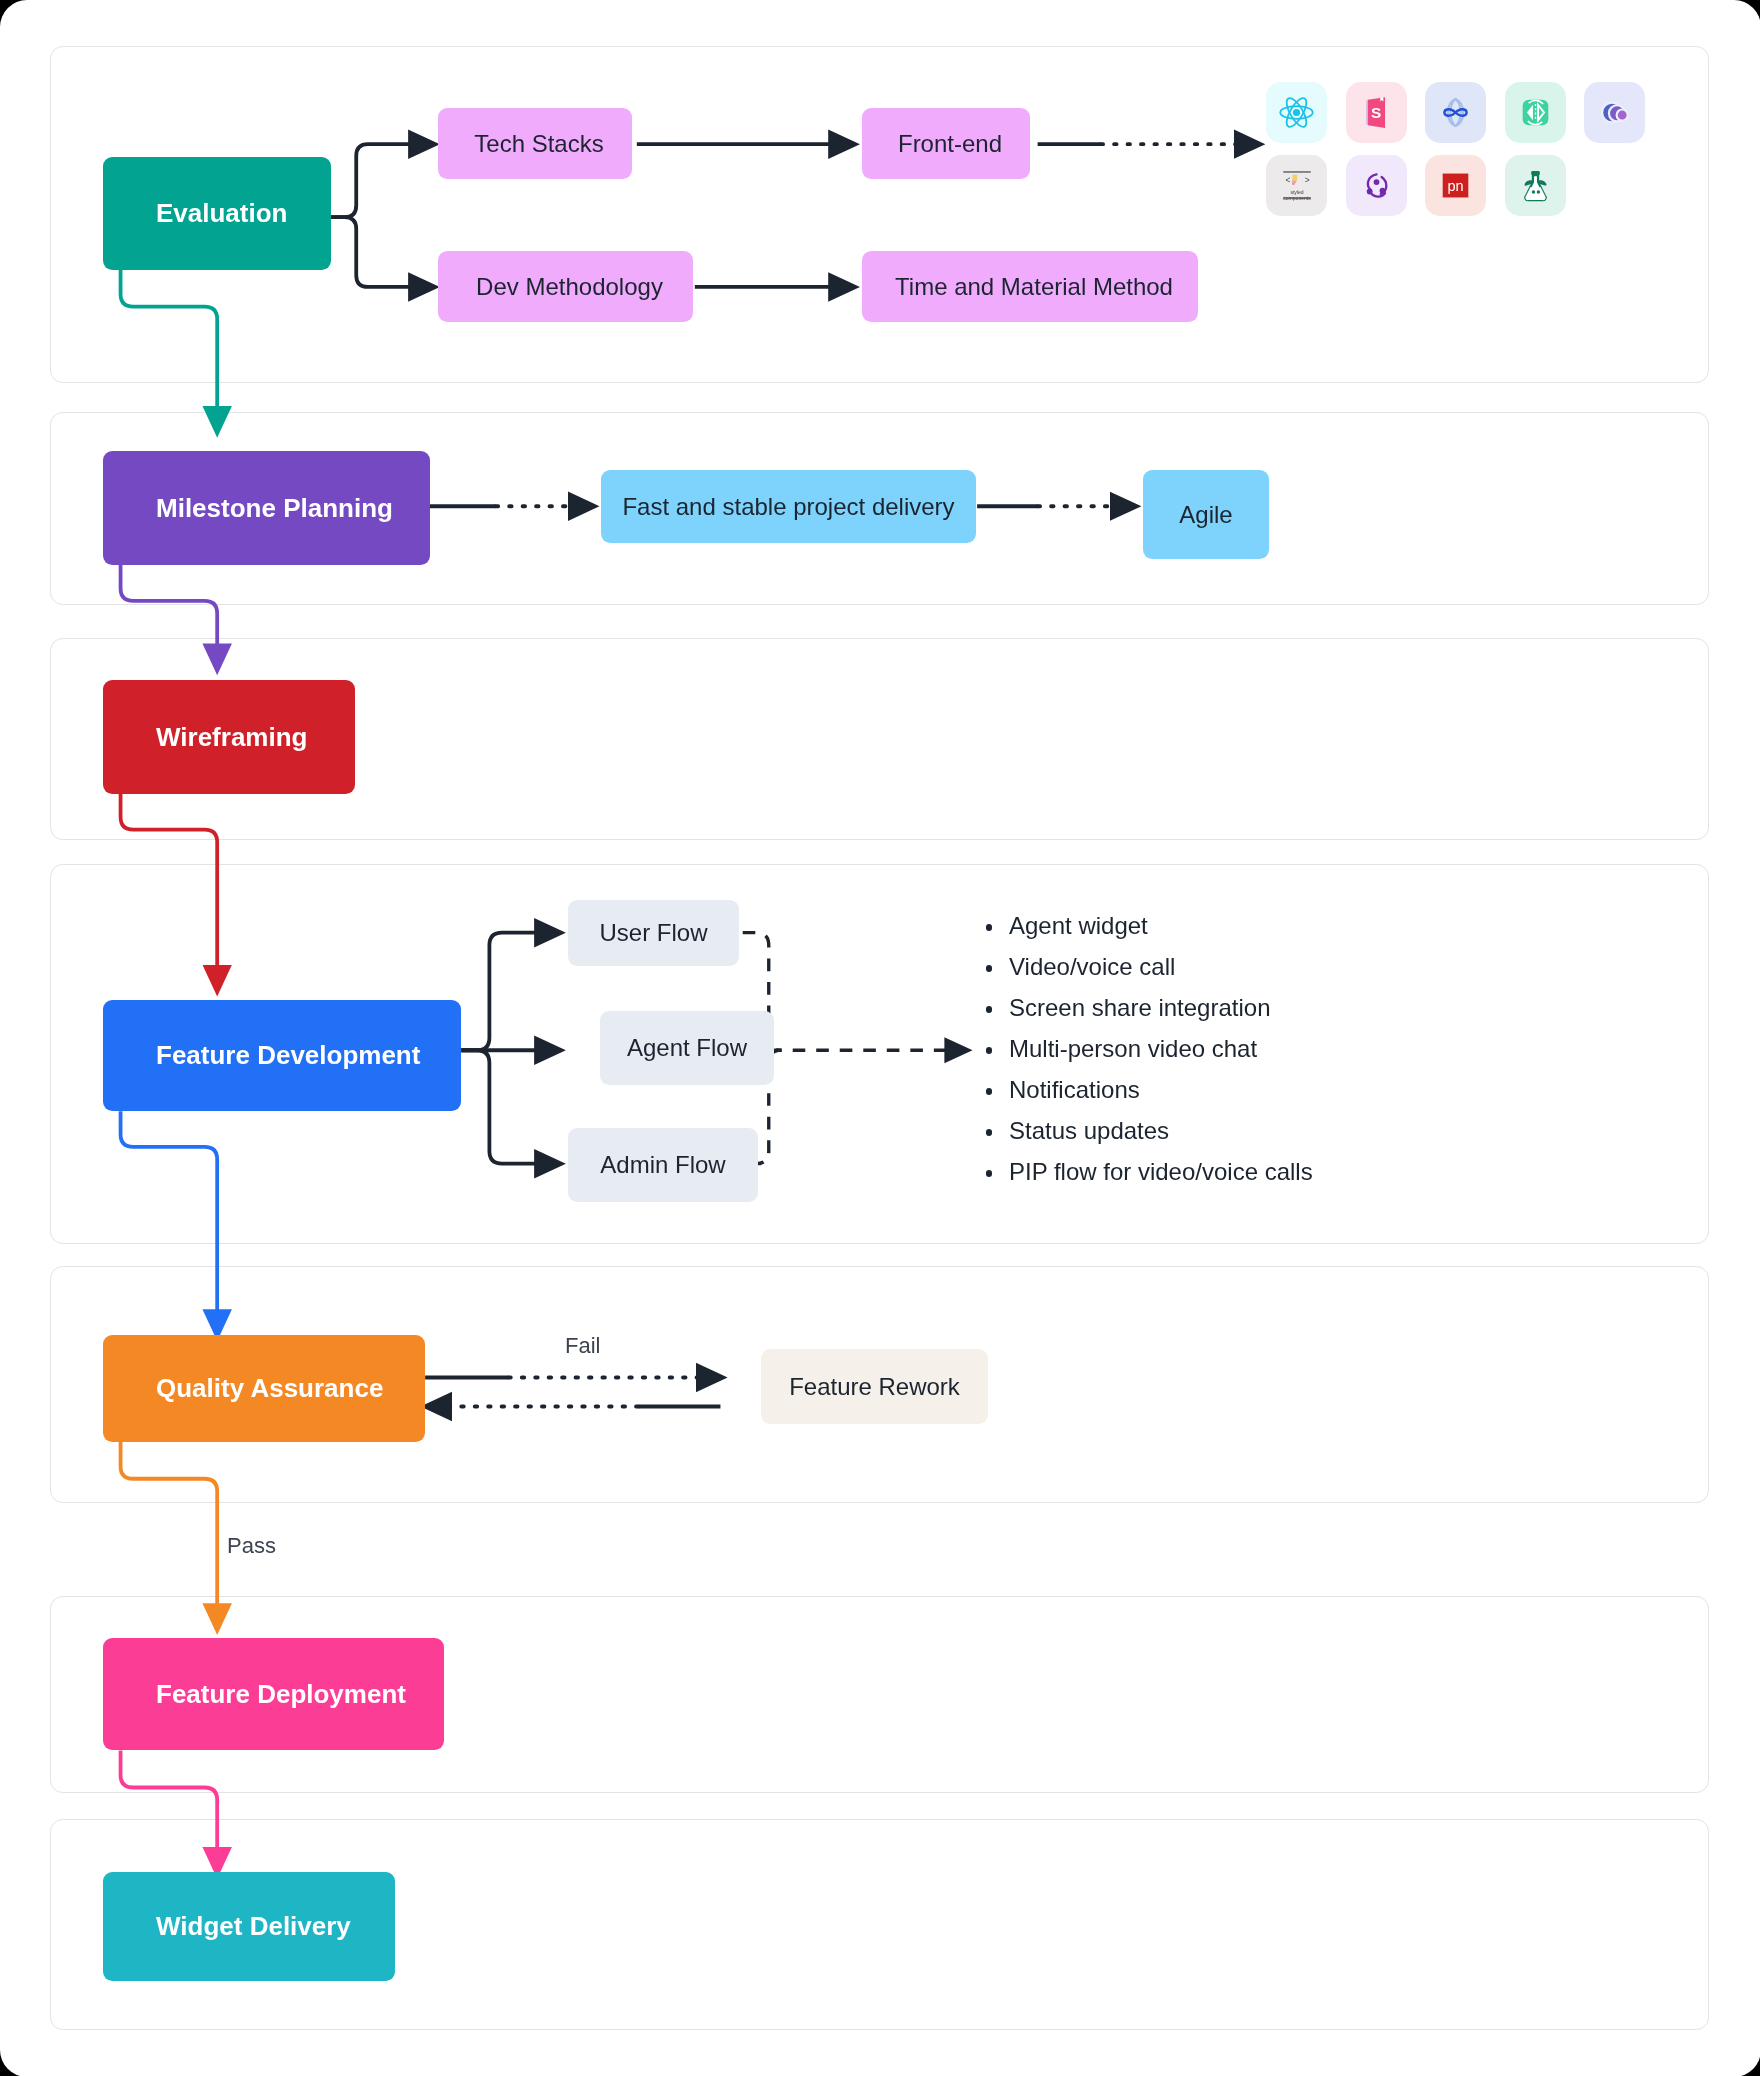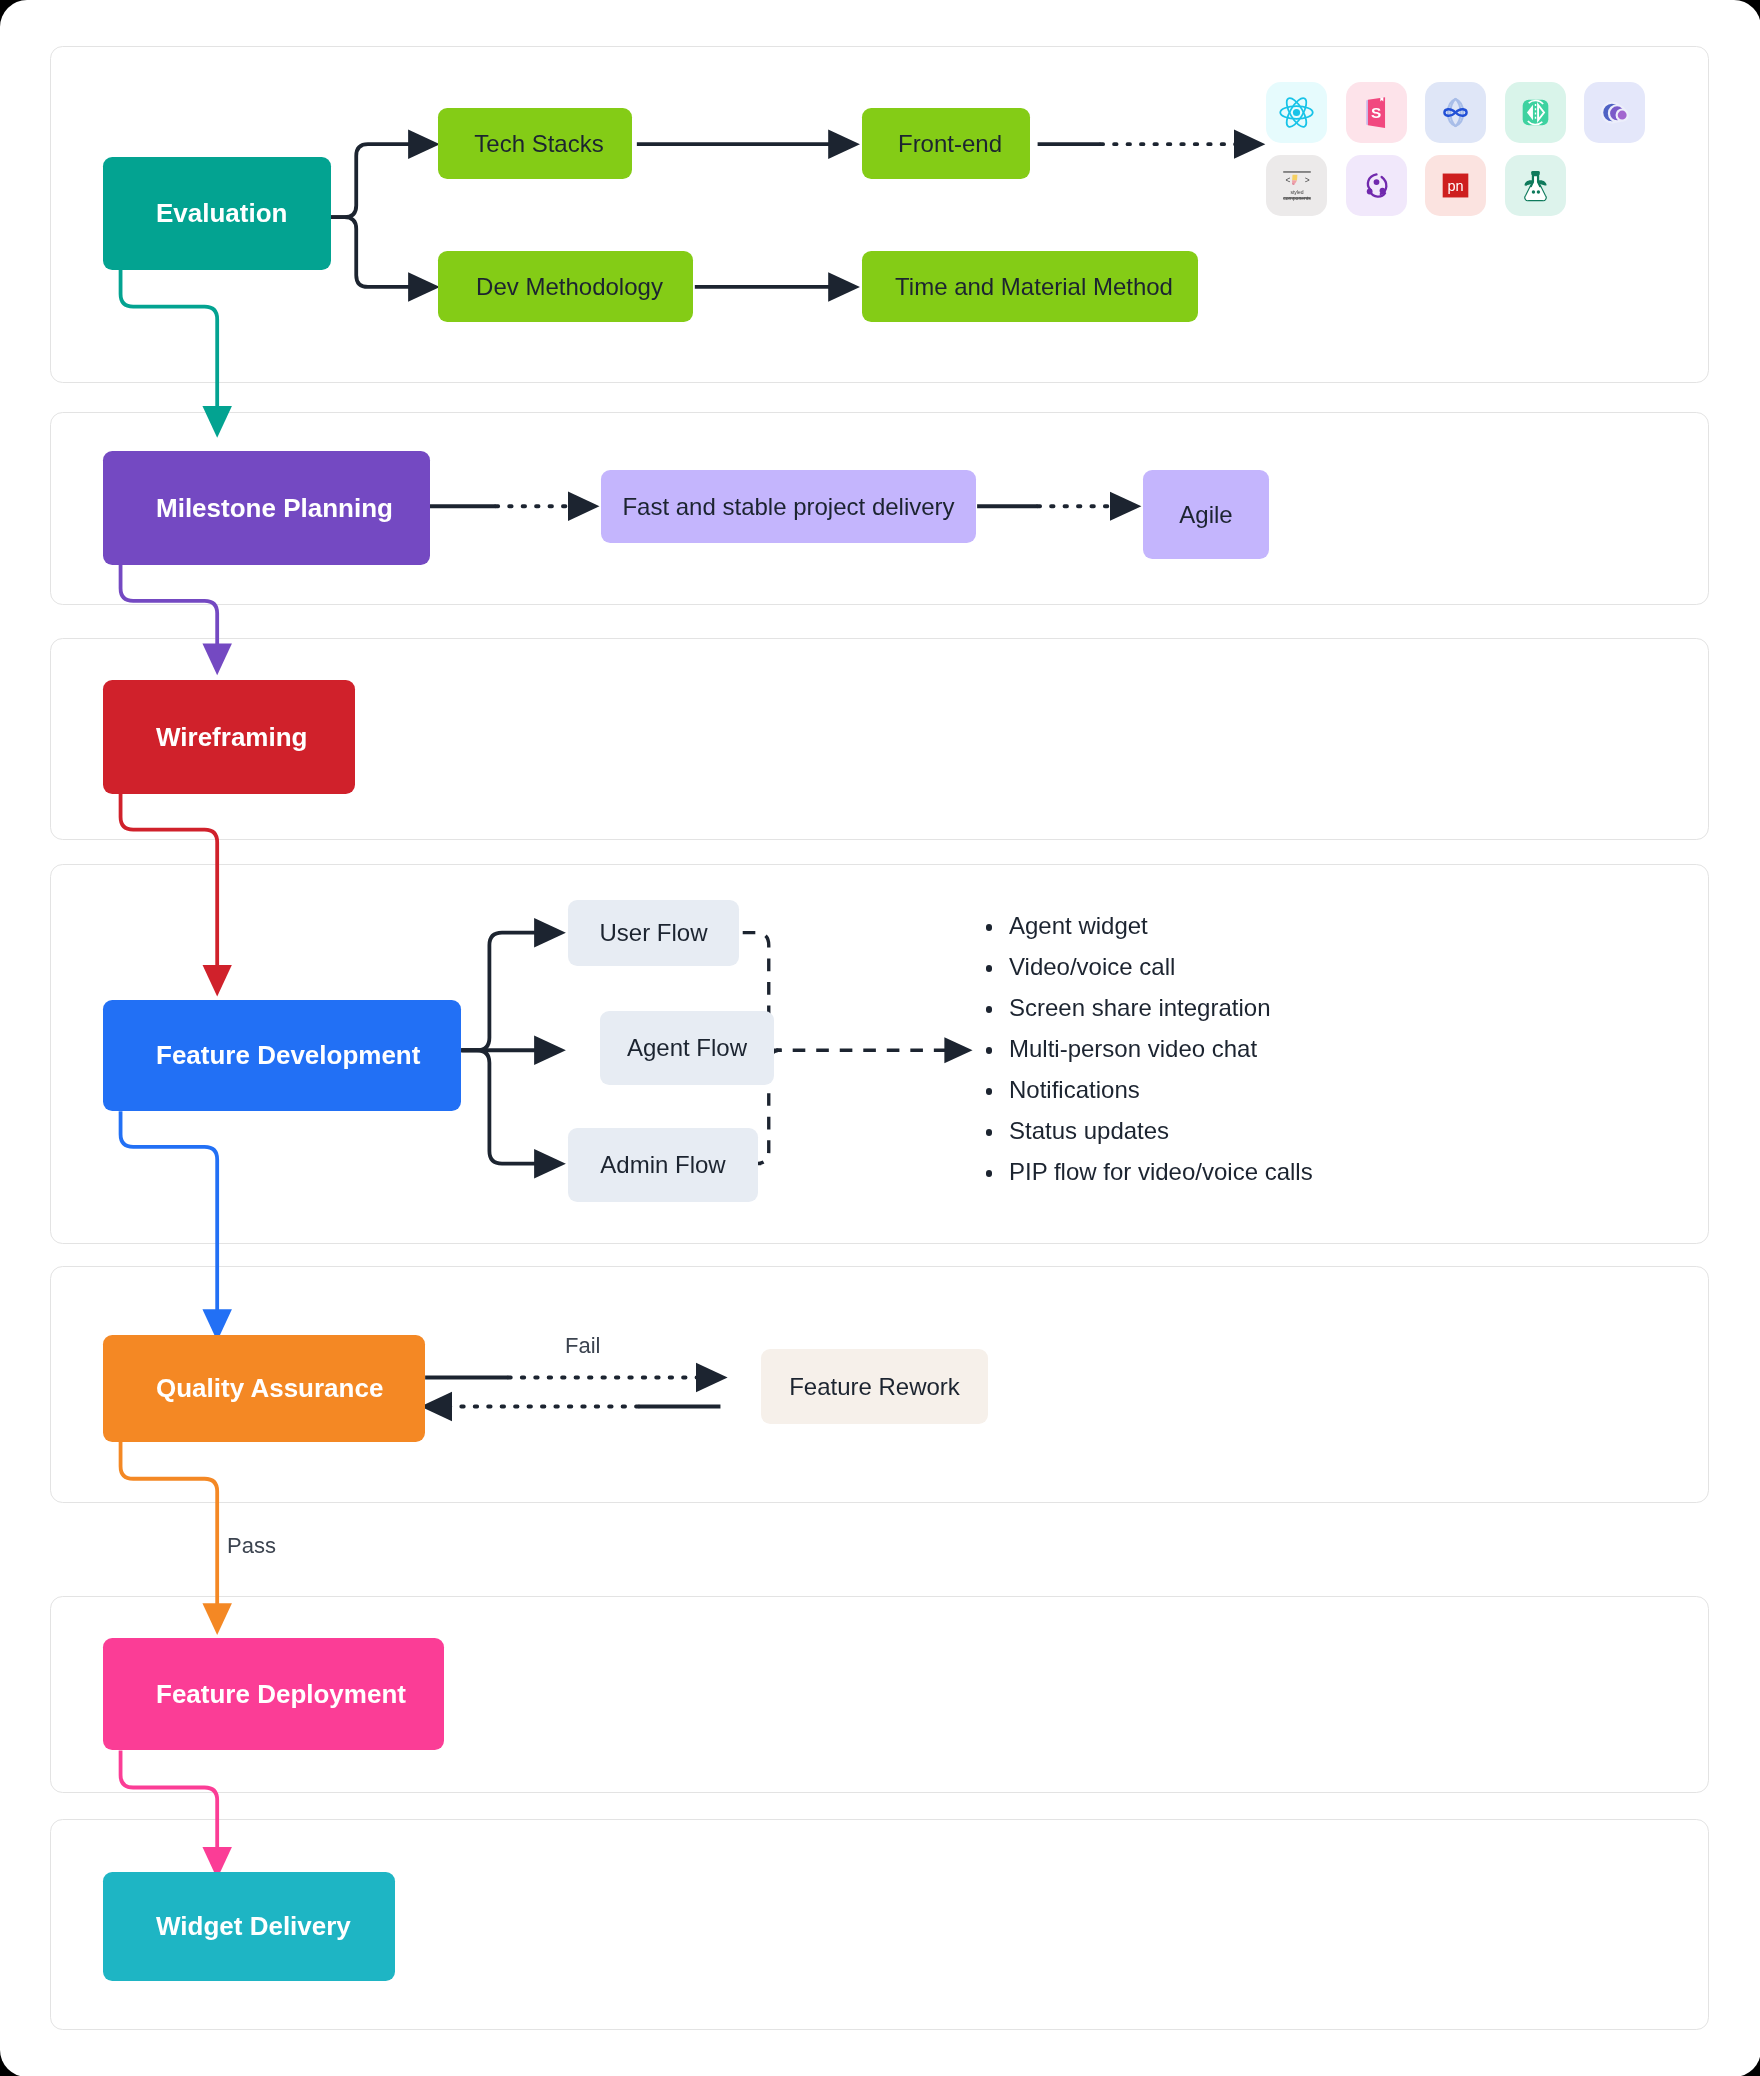--- a/index.html
+++ b/index.html
@@ -50,22 +50,22 @@
     font-weight:400;
   }
   
   .c-teal   { background:#03a391; }
   .c-purple { background:#7449c2; }
   .c-red    { background:#d0212b; }
   .c-blue   { background:#2270f5; }
   .c-orange { background:#f48824; }
   .c-pink   { background:#fb3d96; }
   .c-cyan   { background:#1eb5c4; }
-  .c-lightteal { background:#84cc16;padding-left:8px; }
-  .c-lilac     { background:#c4b5fd; }
+  .c-lightteal { background:#f0abfc;padding-left:8px; }
+  .c-lilac     { background:#7dd3fc; }
   .c-steel     { background:#e7ecf3; }
   .c-cream     { background:#f6f0ea; }
 
   svg.wires {
     position:absolute; left:0; top:0;
     width:1761px; height:2077px;
     overflow:visible;
     pointer-events:none;
     z-index:2;
   }

